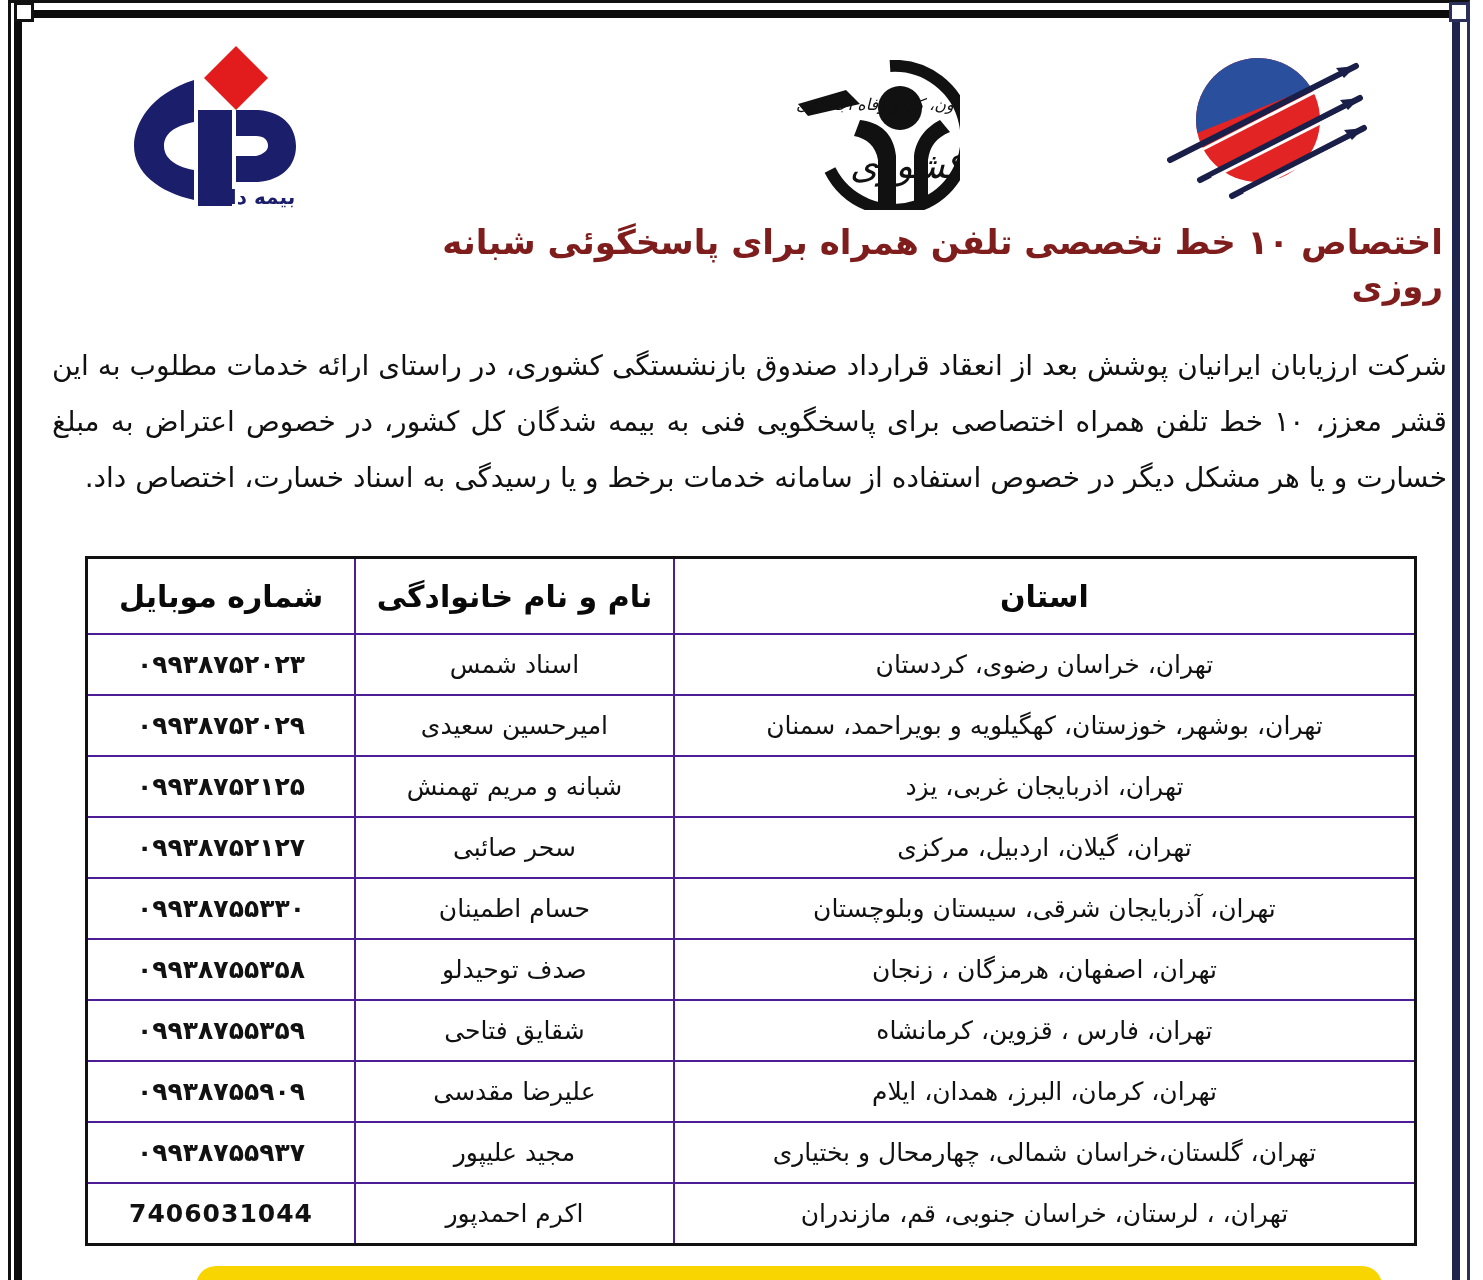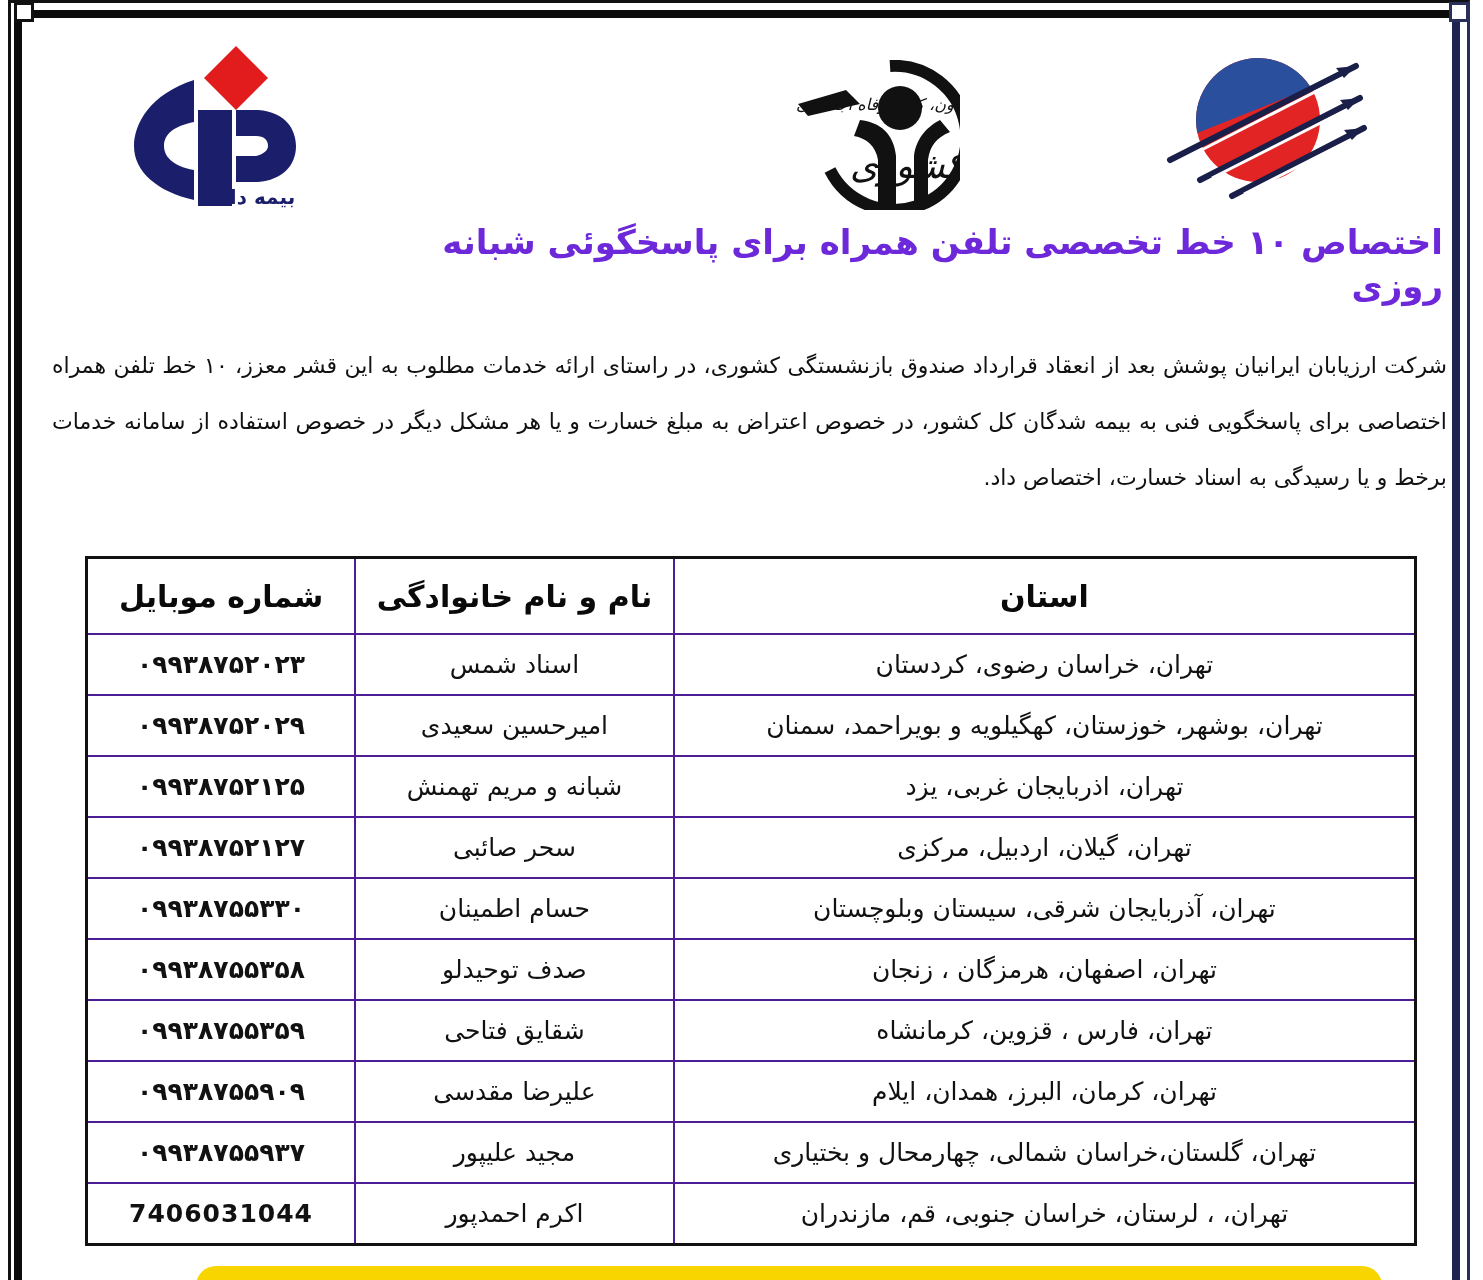--- a/index.html
+++ b/index.html
@@ -26,26 +26,26 @@
 
   
   .logo-dana { position:absolute; left:130px; top:42px; width:180px; height:170px; }
   .logo-fund { position:absolute; left:560px; top:60px; width:400px; height:150px; }
   .logo-globe { position:absolute; left:1160px; top:50px; width:210px; height:150px; }
 
   .title {
     position:absolute; right:40px; top:220px; width:1100px;
     direction:rtl; text-align:right;
     font-family:"DejaVu Sans", sans-serif; font-weight:bold;
-    font-size:34px; line-height:44px; color:#6d28d9;
+    font-size:34px; line-height:44px; color:#7f1d1d;
   }
   .intro {
     position:absolute; left:52px; top:338px; width:1395px;
     direction:rtl; text-align:justify; text-align-last:right;
-    font-size:22px; line-height:56px; color:#111;
+    font-size:28px; line-height:56px; color:#111;
   }
 
   table.contacts {
     position:absolute; left:85px; top:556px; width:1332px;
     border-collapse:collapse; direction:rtl;
     border:3px solid #111;
   }
   table.contacts th, table.contacts td {
     border:2px solid #4c1d95; text-align:center; padding:0;
   }

